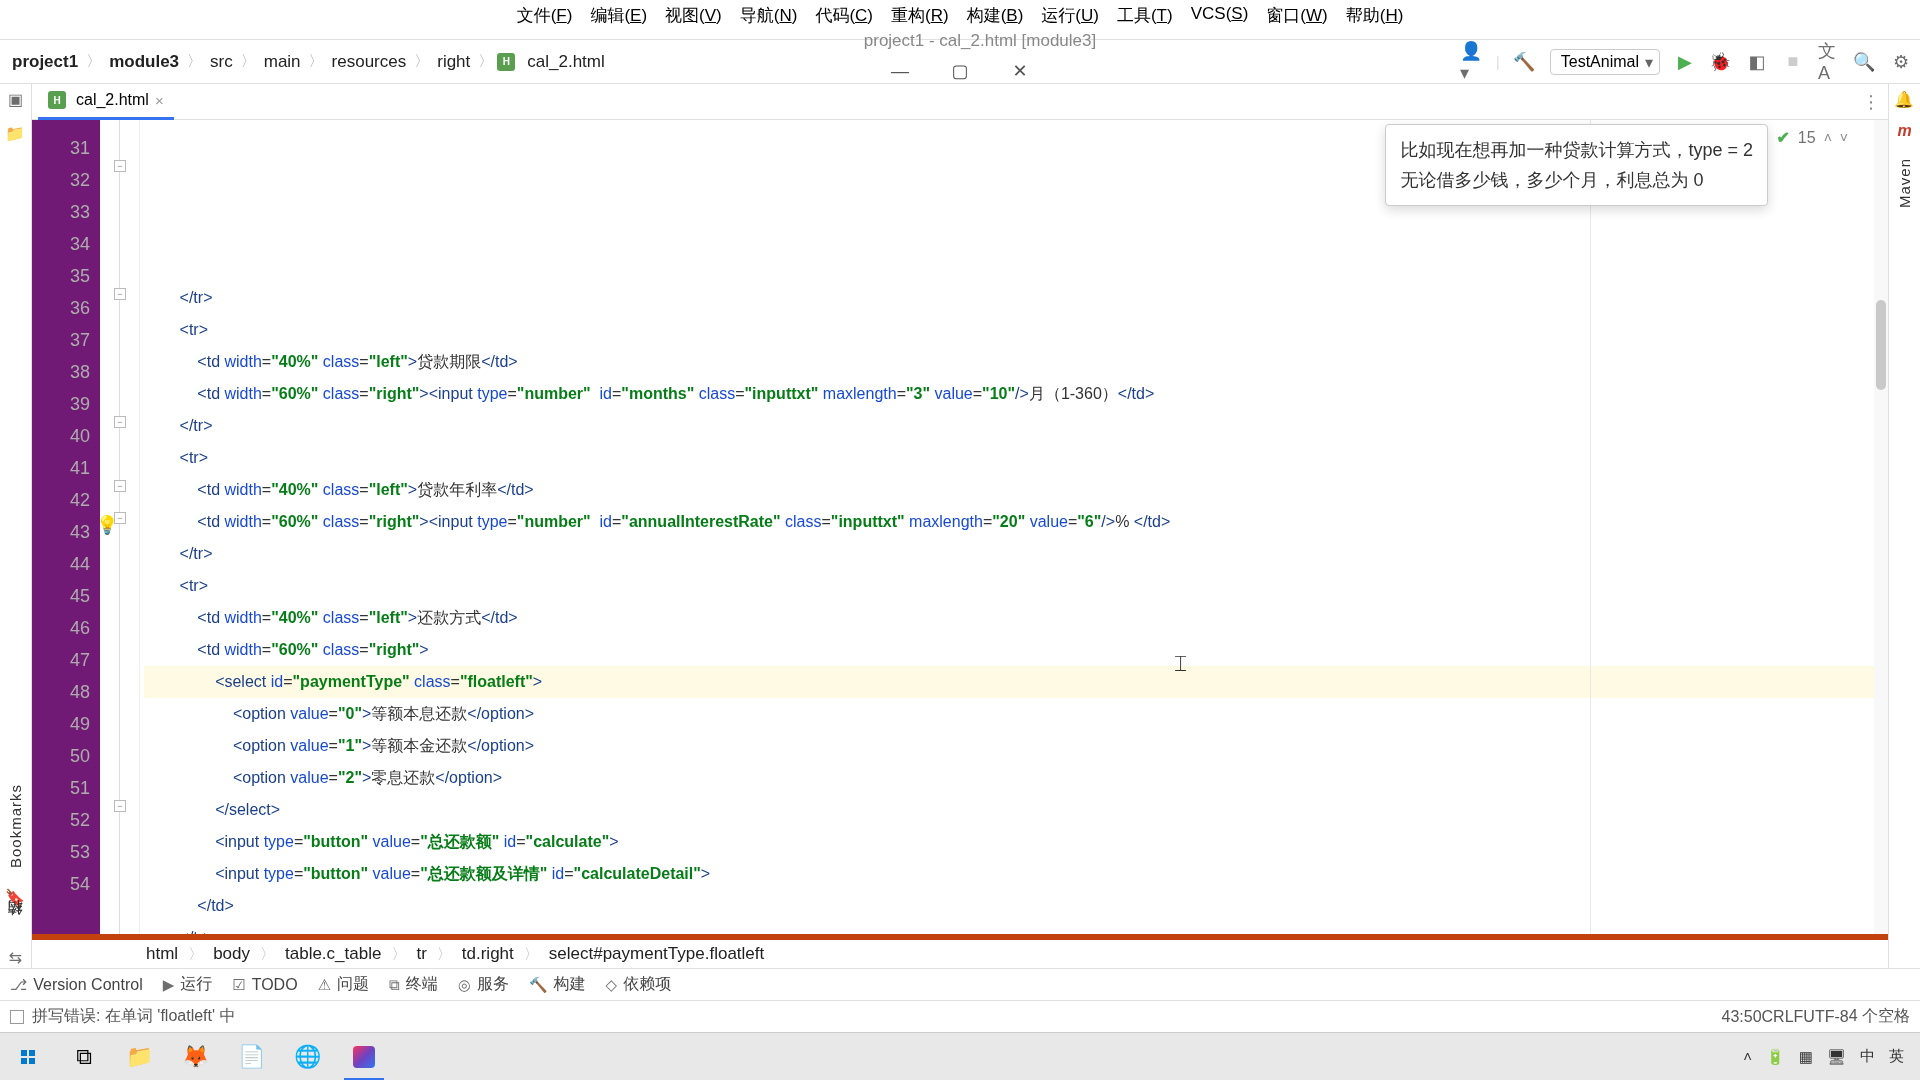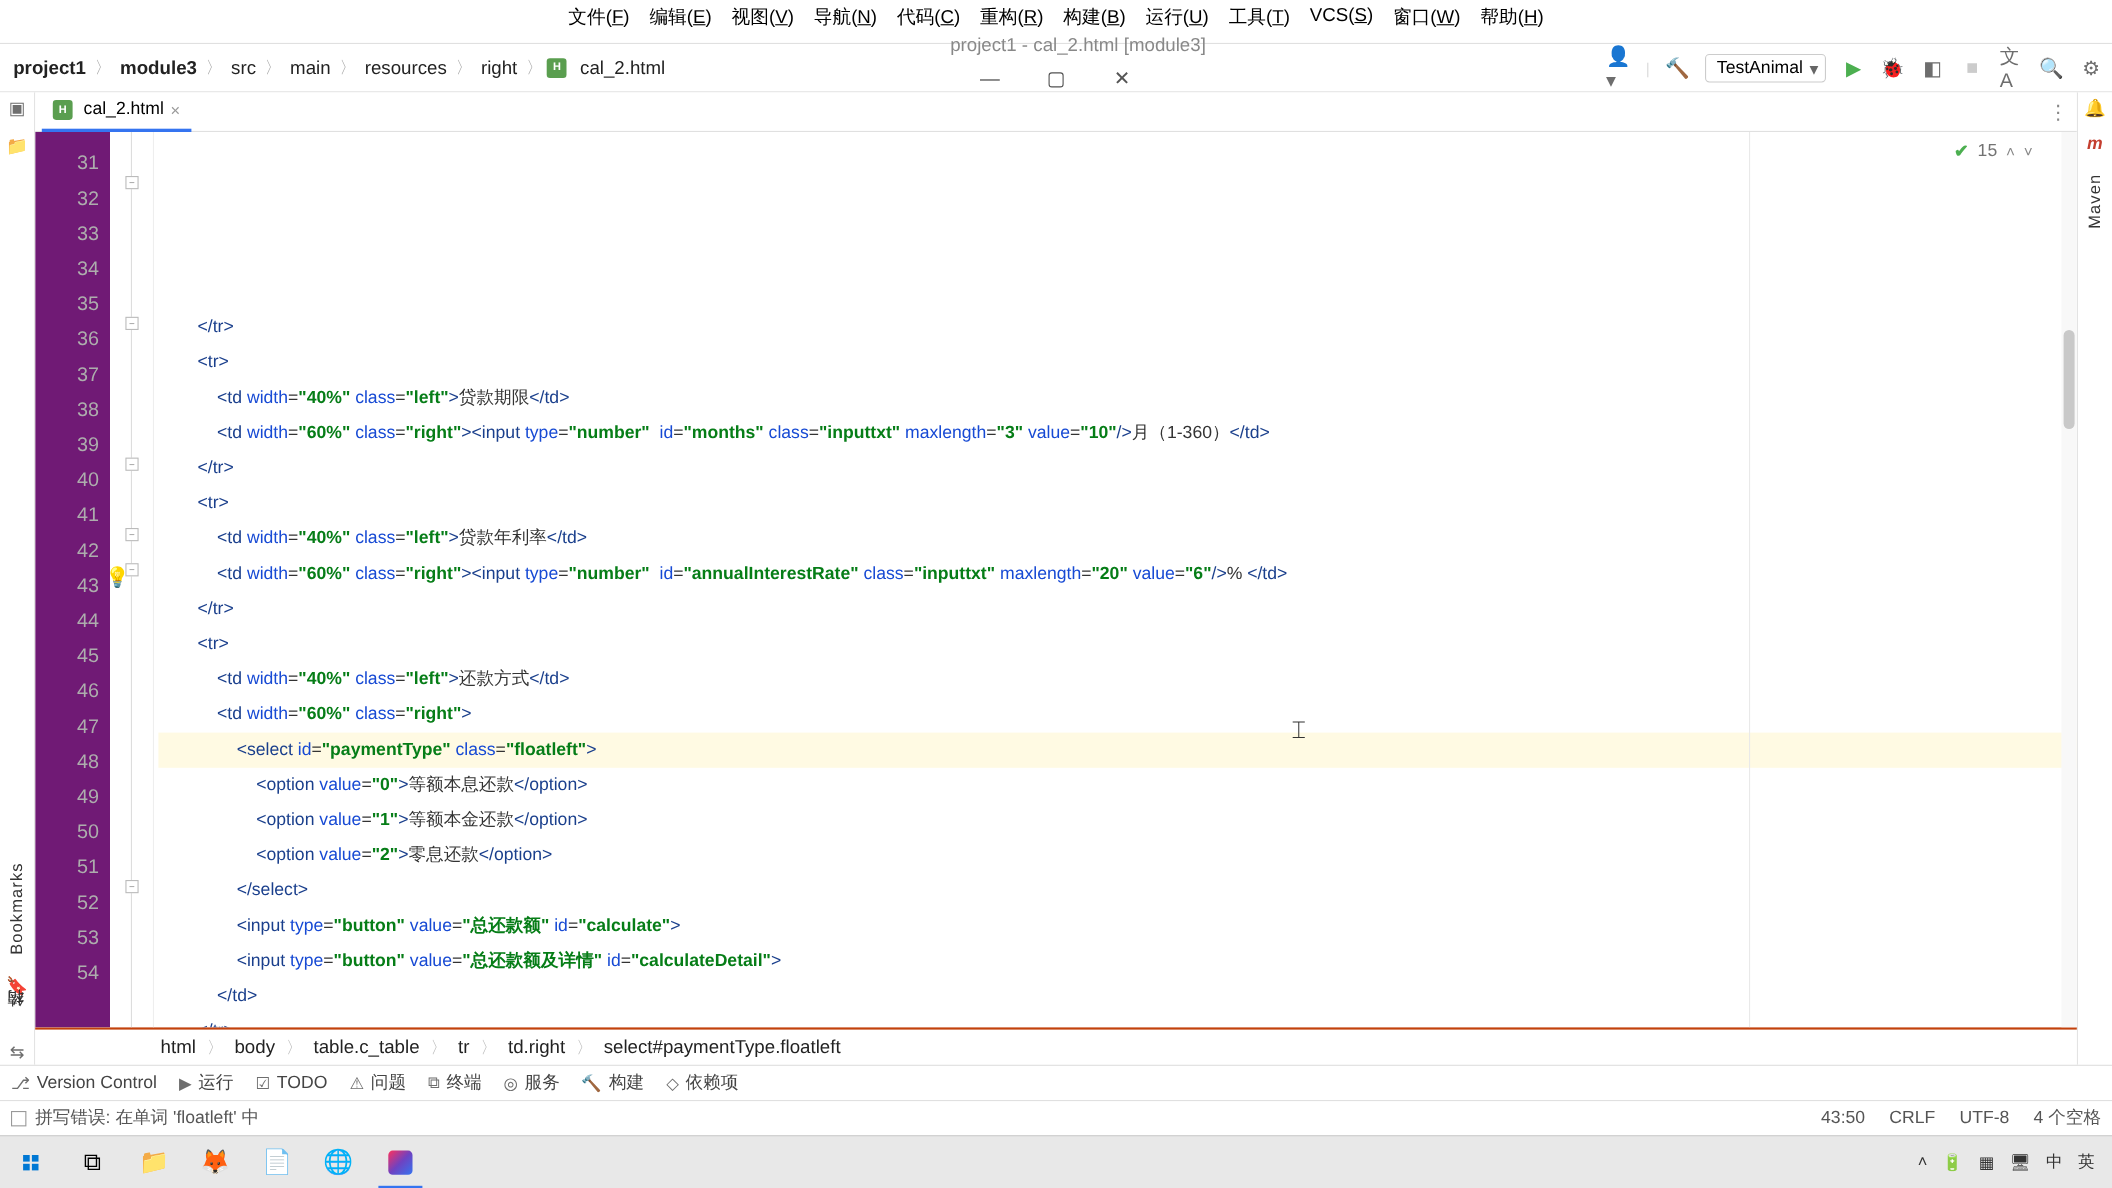--- a/index.html
+++ b/index.html
@@ -68,32 +68,32 @@
 .inspect { position:absolute; display:flex; align-items:center; gap:8px; font-size:16px; z-index:6;}
 .inspect .chk { color:#4caf50; font-weight:700; }
 .inspect .cnt { color:#737373; }
 .inspect .nav { color:#888; cursor:pointer; font-size:14px;}
 
 
 .vscroll { position:absolute; right:0; top:0; bottom:0; width:14px; background:#f8f8f8;}
 .vscroll-thumb { position:absolute; right:2px; width:10px; background:#c9c9c9; border-radius:5px;}
 
 
-.code-crumbs { height: 34px; border-top: 2px solid #c2410c; display: flex; align-items: center; padding-left: 110px; gap: 6px; font-size: 17px; color:#555;}
+.code-crumbs { height: 34px; border-top: 6px solid #c2410c; display: flex; align-items: center; padding-left: 110px; gap: 6px; font-size: 17px; color:#555;}
 .code-crumbs .chev { color:#bbb;}
 
 
 .bottom-bar { position: absolute; left: 0; right: 0; bottom: 32px; height: 32px; background: #fff; border-top: 1px solid #e0e0e0; display: flex; align-items: center; padding: 0 10px; gap: 20px; font-size: 16px; }
 .bottom-item { display: flex; align-items: center; gap: 6px; cursor: pointer; color:#444;}
 .bottom-item .ic { font-size: 15px; color:#6e6e6e;}
 
 
 .status-bar { position: absolute; left: 0; right: 0; bottom: 0; height: 32px; background: #fff; border-top: 1px solid #e0e0e0; display: flex; align-items: center; padding: 0 10px; font-size: 16px; color:#555;}
 .status-left { display:flex; align-items:center; gap:8px;}
-.status-right { margin-left:auto; display:flex; gap:22px; align-items:center;text-align:center;}
+.status-right { margin-left:auto; display:flex; align-items:center;text-align:center;}
 
 
 .taskbar { position: absolute; left: 0; right: 0; bottom: -48px; height: 48px; background: #e8e8e8; display: flex; align-items: center; }
 
 body { height: 1080px; }
 .app-shell { position:absolute; top:0; left:0; right:0; bottom:48px; }
 .taskbar { bottom:0; height:48px; border-top:1px solid #ccc;}
 .taskbar .titem { width:56px; height:48px; display:flex; align-items:center; justify-content:center; font-size:22px; cursor:pointer; position:relative;}
 .taskbar .titem.active::after { content:""; position:absolute; bottom:0; left:8px; right:8px; height:3px; background:#3574f0;}
 .taskbar .tray { margin-left:auto; display:flex; align-items:center; gap:14px; padding-right:16px; font-size:15px; color:#333;}
@@ -235,20 +235,24 @@
       <div class="vscroll-thumb" style="top:180px; height:90px;"></div>
     </div>
 
     <div class="inspect" style="right:40px; top:8px;">
       <span class="chk">✔</span>
       <span class="cnt">15</span>
       <span class="nav">˄</span>
       <span class="nav">˅</span>
     </div>
 
+    <div class="hint" style="right:120px; top:4px;">
+      <div>比如现在想再加一种贷款计算方式，type = 2</div>
+      <div>无论借多少钱，多少个月，利息总为 0</div>
+    </div>
   </div>
 
   <div class="code-crumbs">
     <span class="crumb">html</span>
         <span class="chev">〉</span>
     <span class="crumb">body</span>
         <span class="chev">〉</span>
     <span class="crumb">table.c_table</span>
         <span class="chev">〉</span>
     <span class="crumb">tr</span>

